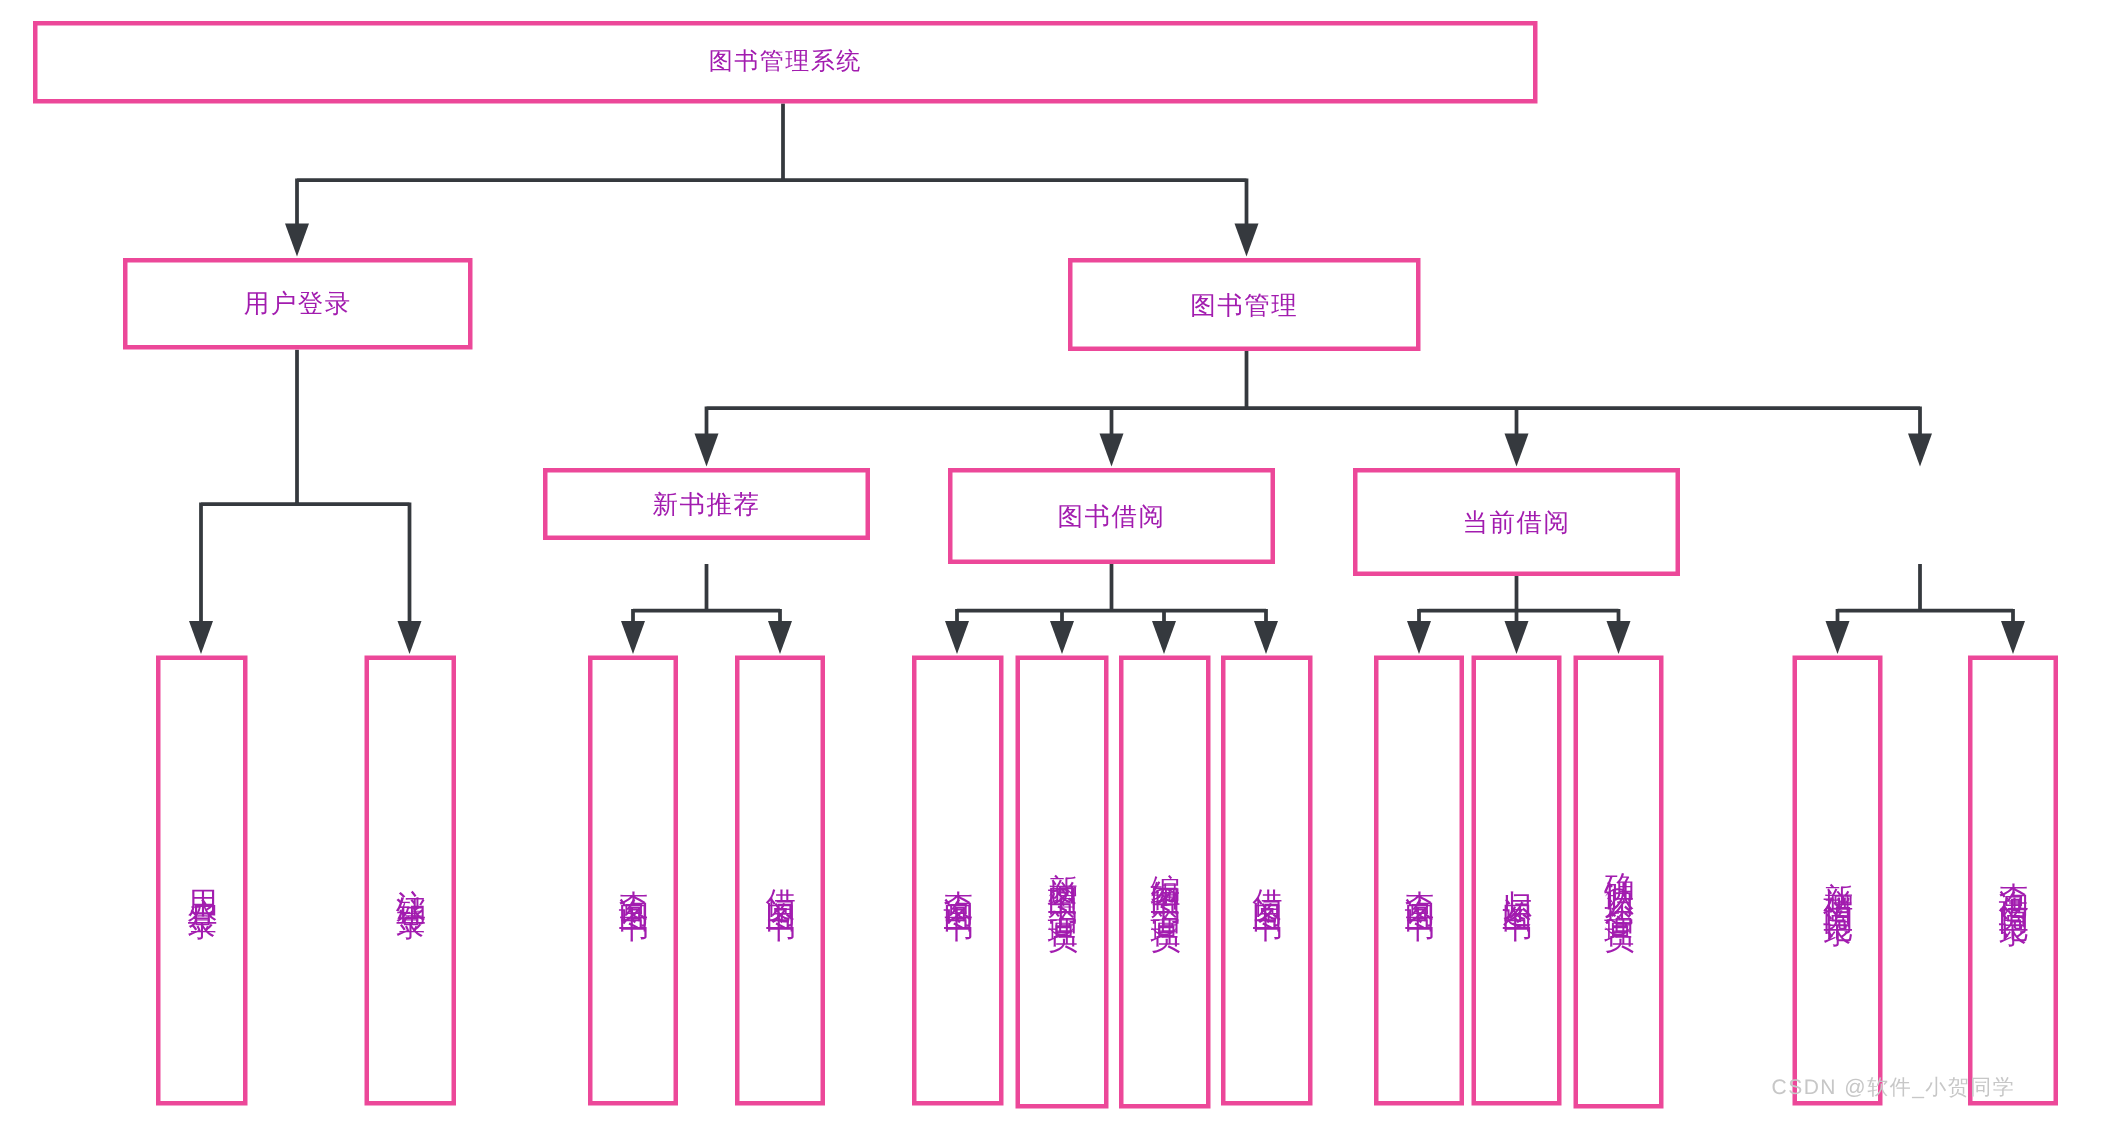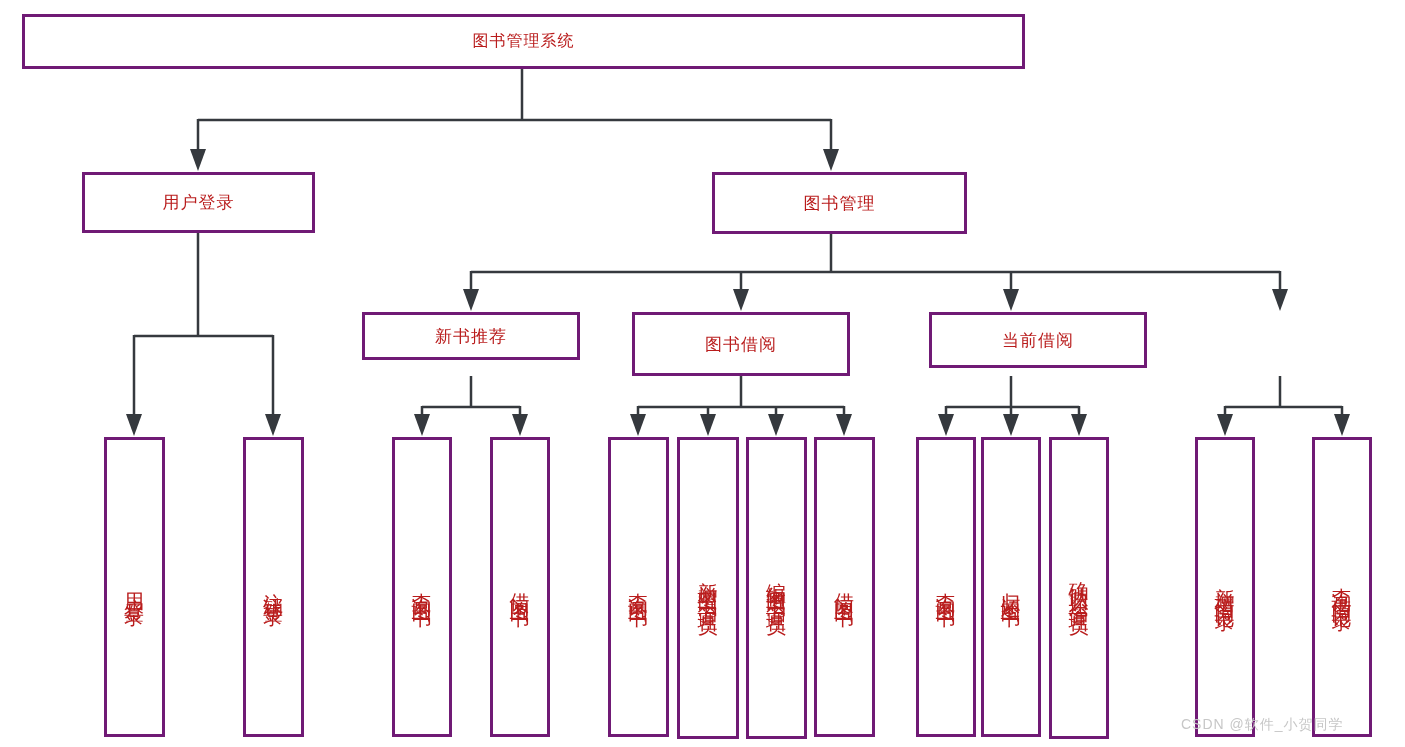--- a/index.html
+++ b/index.html
@@ -20,27 +20,27 @@
     position: absolute;
     left: 0;
     top: 0;
     width: 1405px;
     height: 747px;
     z-index: 0;
   }
   .node {
     position: absolute;
     box-sizing: border-box;
-    border: 3px solid #701a75;
+    border: 3px solid #ec4899;
     background: #ffffff;
     display: flex;
     align-items: center;
     justify-content: center;
     z-index: 1;
-    color: #b91c1c;
+    color: #a21caf;
   }
   .node.h {                 
     font-size: 17px;
     letter-spacing: 1px;
   }
   .node.root {
     font-size: 16px;
   }
   .node.leaf {              
     writing-mode: vertical-rl;
@@ -125,25 +125,25 @@
     </g>
     <g fill="#35393e" stroke="none">
       <polygon points="1225,436 1217,414 1233,414"></polygon>
       <polygon points="1342,436 1334,414 1350,414"></polygon>
     </g>
   </svg>
 
   <div class="node h root" style="left:22px; top:14px; width:1003px; height:55px;">图书管理系统</div>
 
   <div class="node h" style="left:82px; top:172px; width:233px; height:61px;">用户登录</div>
-  <div class="node h" style="left:712px; top:172px; width:255px; height:62px;">图书管理</div>
+  <div class="node h" style="left:712px; top:172px; width:235px; height:62px;">图书管理</div>
 
   <div class="node h" style="left:362px; top:312px; width:218px; height:48px;">新书推荐</div>
   <div class="node h" style="left:632px; top:312px; width:218px; height:64px;">图书借阅</div>
-  <div class="node h" style="left:929px; top:312px; width:218px; height:56px;">当前借阅</div>
+  <div class="node h" style="left:902px; top:312px; width:218px; height:72px;">当前借阅</div>
 
   <div class="node leaf" style="left:104px; top:437px; width:61px; height:300px;">用户登录</div>
   <div class="node leaf" style="left:243px; top:437px; width:61px; height:300px;">注销登录</div>
 
   <div class="node leaf" style="left:392px; top:437px; width:60px; height:300px;">查询图书</div>
   <div class="node leaf" style="left:490px; top:437px; width:60px; height:300px;">借阅图书</div>
 
   <div class="node leaf" style="left:608px; top:437px; width:61px; height:300px;">查询图书</div>
   <div class="node leaf" style="left:677px; top:437px; width:62px; height:302px;">新增图书（管理员）</div>
   <div class="node leaf" style="left:746px; top:437px; width:61px; height:302px;">编辑图书（管理员）</div>

